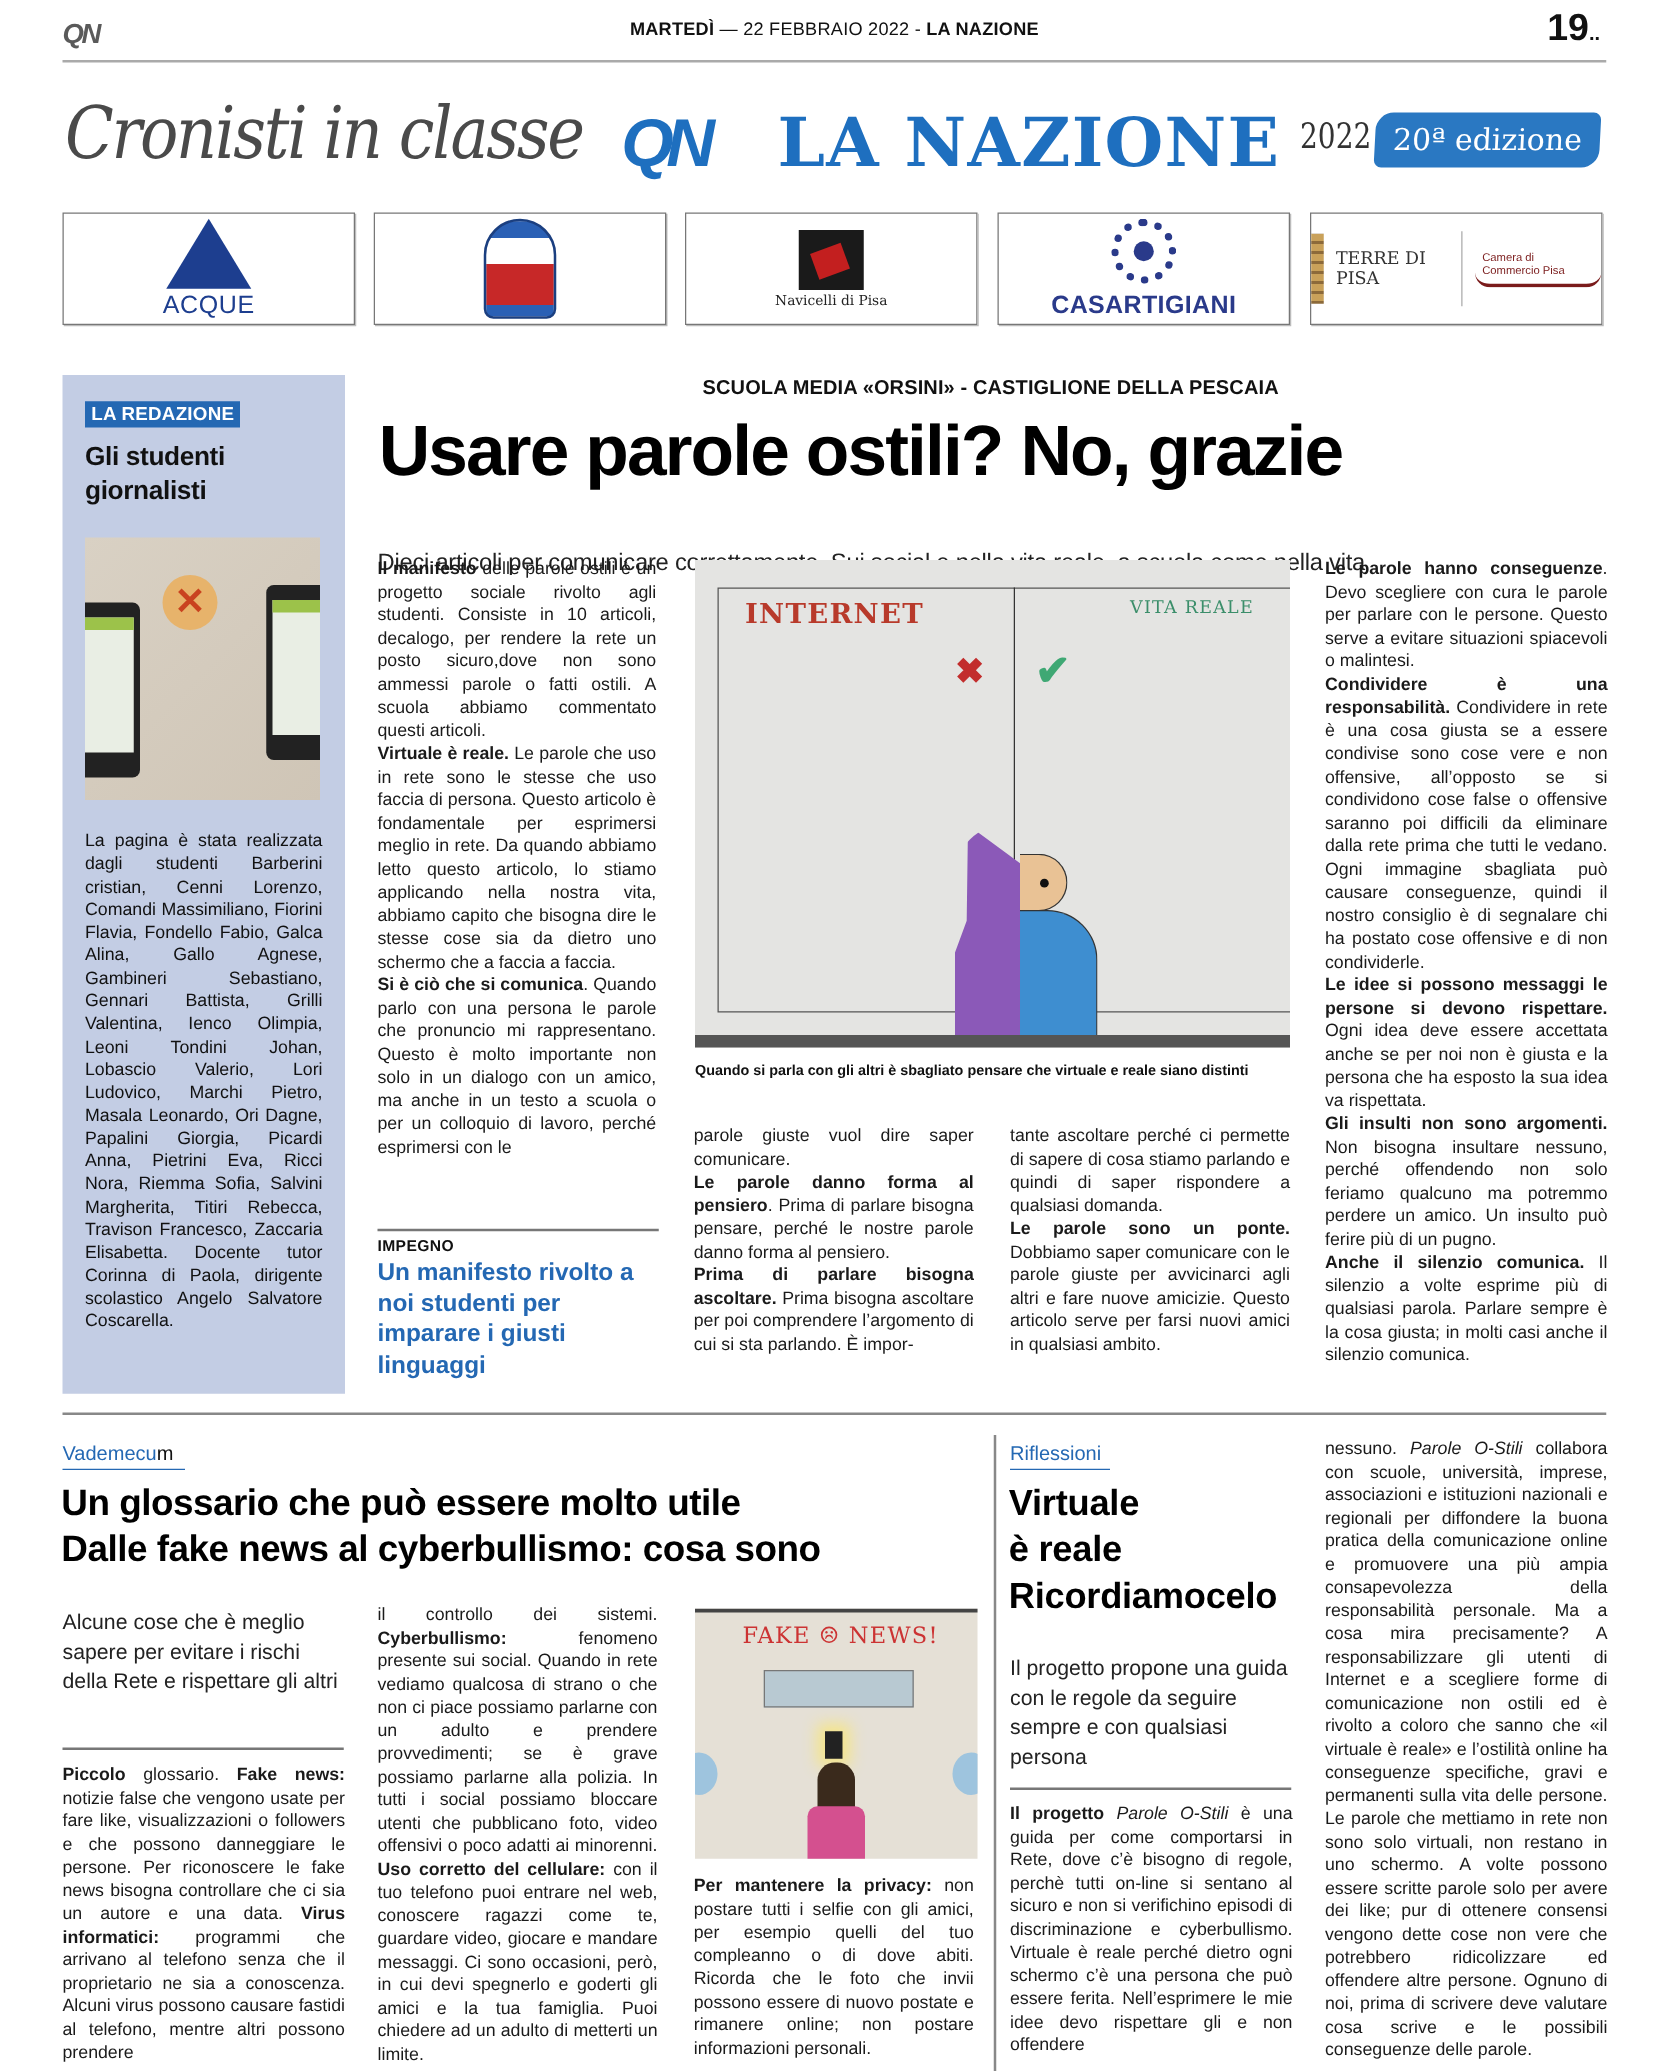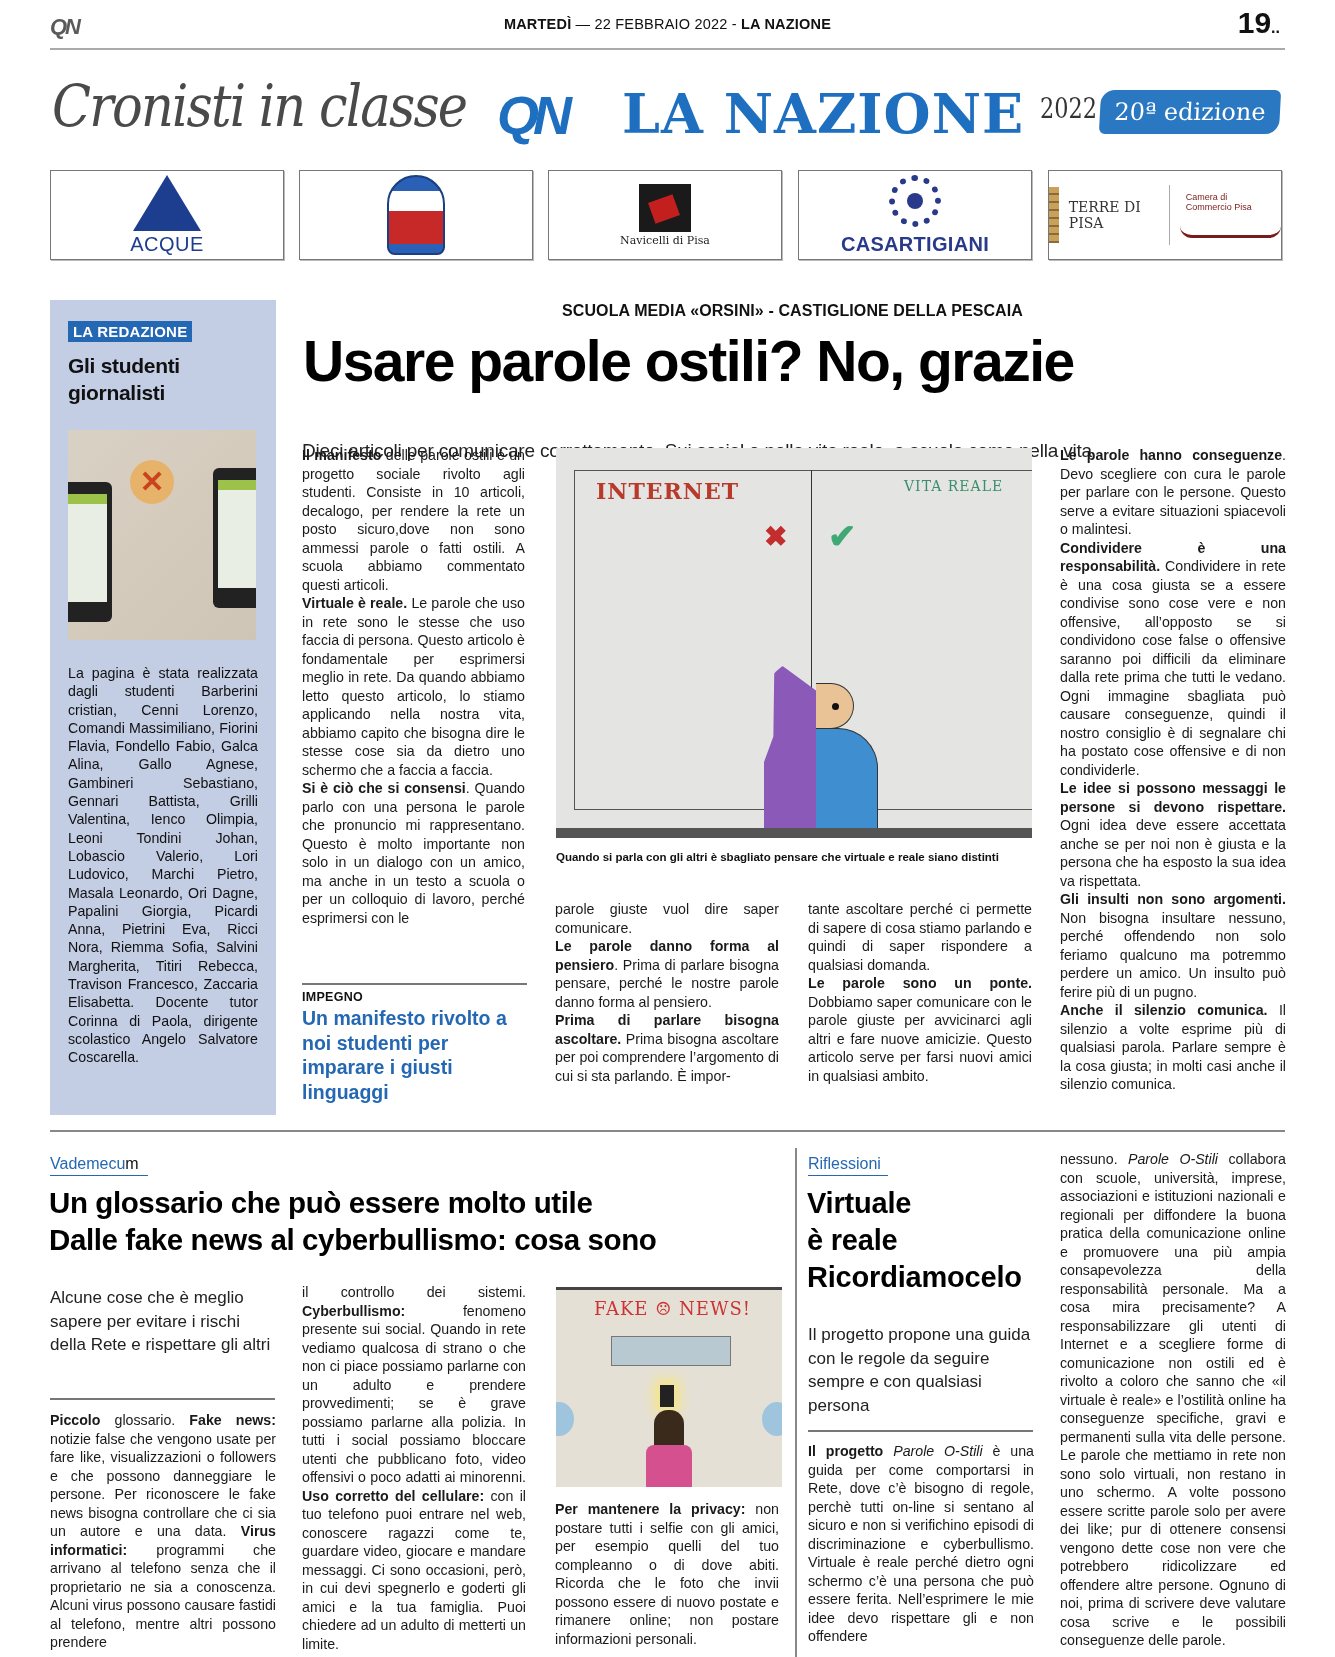--- a/index.html
+++ b/index.html
@@ -30,21 +30,21 @@
   .sp-navicelli::after { content: ""; position: absolute; left: 12px; top: 14px; width: 26px; height: 22px; background: #c31f1f; transform: rotate(-20deg); }
   .sp-navicelli-label { font-family: "DejaVu Serif", serif; font-size: 11px; color: #222; line-height: 12px; text-align: center; margin-top: 3px; }
   .sp-casart { flex-direction: column; gap: 6px; }
   .sp-wheel { width: 52px; height: 52px; border-radius: 50%; border: 6px dotted #2a3a8a; position: relative; }
   .sp-wheel::after { content: ""; position: absolute; left: 12px; top: 12px; width: 16px; height: 16px; border-radius: 50%; background: #2a3a8a; }
   .sp-casart-label { font-size: 20px; font-weight: 700; color: #2a3a8a; letter-spacing: 0.3px; }
   .sp-terre { flex-direction: row; gap: 10px; }
   .sp-tower { width: 12px; height: 56px; background: repeating-linear-gradient(#c9a15a 0 6px, #8c6a3a 6px 8px); }
   .sp-terre-label { font-family: "DejaVu Serif", serif; font-size: 14px; color: #333; line-height: 16px; }
   .sp-sep { width: 1px; height: 60px; background: #aaa; }
-  .sp-camera { font-size: 9px; color: #7a1b1b; border-bottom: 3px solid #7a1b1b; border-radius: 0 0 12px 12px; padding: 0 6px 23px; }
+  .sp-camera { font-size: 9px; color: #7a1b1b; border-bottom: 3px solid #7a1b1b; border-radius: 0 0 12px 12px; padding: 0 6px 6px; }
 
   
   .sidebar { left: 50px; top: 300px; width: 226px; height: 815px; background: #c3cde4; }
   .redazione-badge { left: 68px; top: 321px; background: #2468b3; color: #fff; font-weight: 700; font-size: 15px; padding: 2px 5px; letter-spacing: 0.2px; }
   .sidebar-title { left: 68px; top: 352px; width: 190px; font-size: 21px; font-weight: 700; line-height: 27px; color: #111; letter-spacing: -0.3px; }
   .sidebar-photo { left: 68px; top: 430px; width: 188px; height: 210px; background: linear-gradient(135deg, #d9d1c4, #cfc5b6); overflow: hidden; }
   .phone { position: absolute; width: 52px; height: 140px; background: #222; border-radius: 6px; }
   .phone .screen { position: absolute; left: 5px; top: 12px; right: 5px; bottom: 20px; background: #e9eee4; }
   .phone .screen::before { content: ""; position: absolute; left: 0; right: 0; top: 0; height: 10px; background: #9cc24a; }
   .badge-x { position: absolute; left: 62px; top: 30px; width: 44px; height: 44px; border-radius: 50%; background: #e7b36b; color: #c9431f; font-size: 30px; text-align: center; line-height: 44px; font-weight: 700; }
@@ -167,21 +167,21 @@
 </div>
 <div class="abs sidebar-credits">La pagina è stata realizzata dagli studenti Barberini cristian, Cenni Lorenzo, Comandi Massimiliano, Fiorini Flavia, Fondello Fabio, Galca Alina, Gallo Agnese, Gambineri Sebastiano, Gennari Battista, Grilli Valentina, Ienco Olimpia, Leoni Tondini Johan, Lobascio Valerio, Lori Ludovico, Marchi Pietro, Masala Leonardo, Ori Dagne, Papalini Giorgia, Picardi Anna, Pietrini Eva, Ricci Nora, Riemma Sofia, Salvini Margherita, Titiri Rebecca, Travison Francesco, Zaccaria Elisabetta. Docente tutor Corinna di Paola, dirigente scolastico Angelo Salvatore Coscarella.</div>
 
 <div class="abs kicker">SCUOLA MEDIA «ORSINI» - CASTIGLIONE DELLA PESCAIA</div>
 <div class="abs headline">Usare parole ostili? No, grazie</div>
 <div class="abs subhead">Dieci articoli per comunicare correttamente. Sui social e nella vita reale, a scuola come nella vita</div>
 
 <div class="abs col col-a">
   <p><b>Il manifesto</b><span> delle parole ostili è un progetto sociale rivolto agli studenti. Consiste in 10 articoli, decalogo, per rendere la rete un posto sicuro,dove non sono ammessi parole o fatti ostili. A scuola abbiamo commentato questi articoli.</span></p>
   <p><b>Virtuale è reale.</b><span> Le parole che uso in rete sono le stesse che uso faccia di persona. Questo articolo è fondamentale per esprimersi meglio in rete. Da quando abbiamo letto questo articolo, lo stiamo applicando nella nostra vita, abbiamo capito che bisogna dire le stesse cose sia da dietro uno schermo che a faccia a faccia.</span></p>
-  <p><b>Si è ciò che si consensi</b><span>. Quando parlo con una persona le parole che pronuncio mi rappresentano. Questo è molto importante non solo in un dialogo con un amico, ma anche in un testo a scuola o per un colloquio di lavoro, perché esprimersi con le</span></p>
+  <p><b>Si è ciò che si comunica</b><span>. Quando parlo con una persona le parole che pronuncio mi rappresentano. Questo è molto importante non solo in un dialogo con un amico, ma anche in un testo a scuola o per un colloquio di lavoro, perché esprimersi con le</span></p>
 </div>
 
 <div class="abs impegno-rule"></div>
 <div class="abs impegno-label">IMPEGNO</div>
 <div class="abs impegno-title">Un manifesto rivolto a noi studenti per imparare i giusti linguaggi</div>
 
 <div class="abs main-photo">
   <div class="mp-frame"></div>
   <div class="mp-divider"></div>
   <div class="mp-internet">INTERNET</div>

